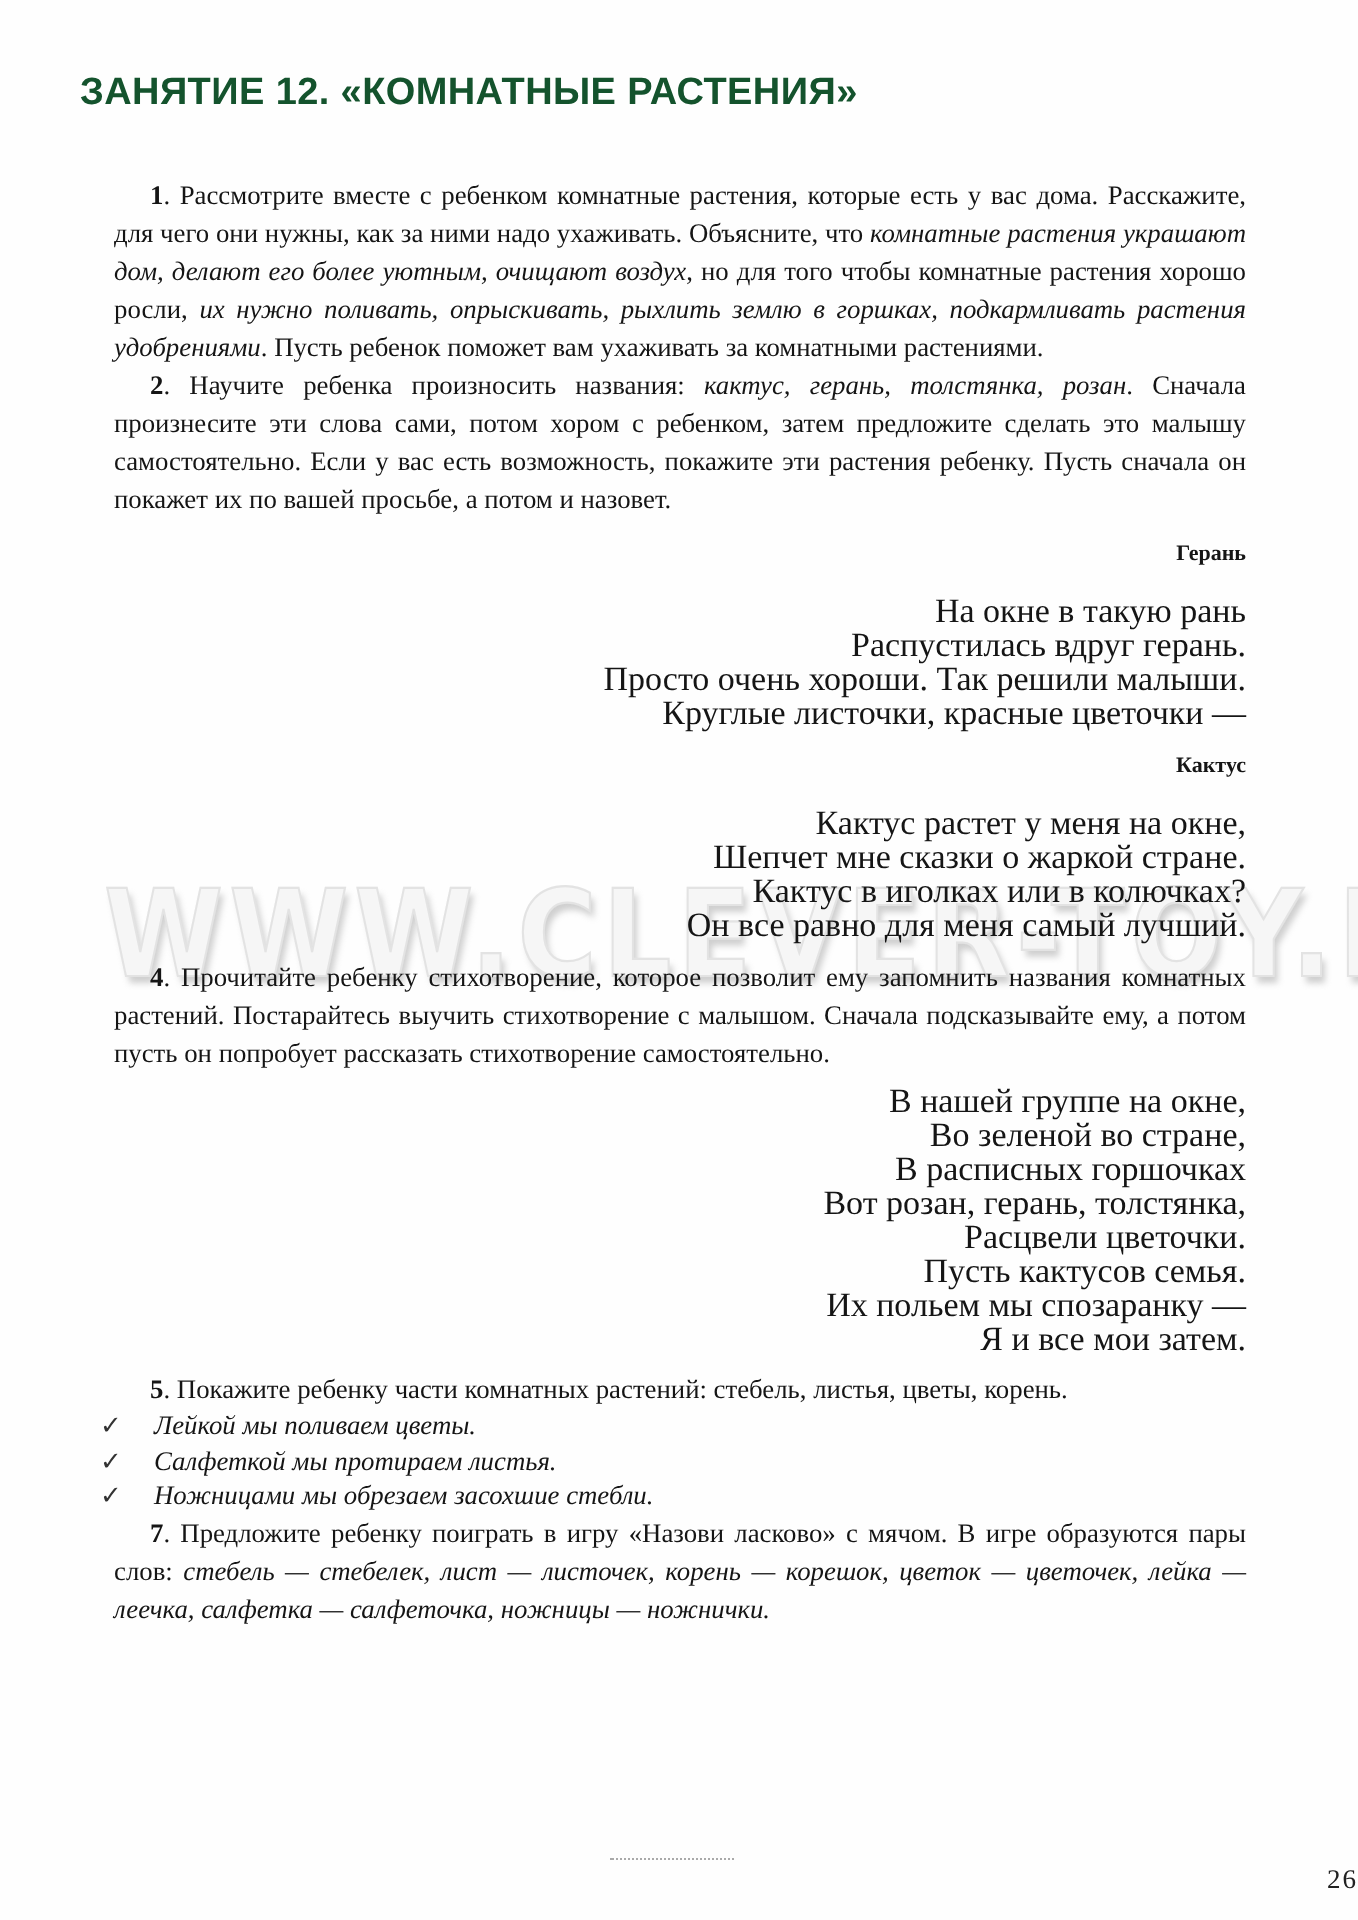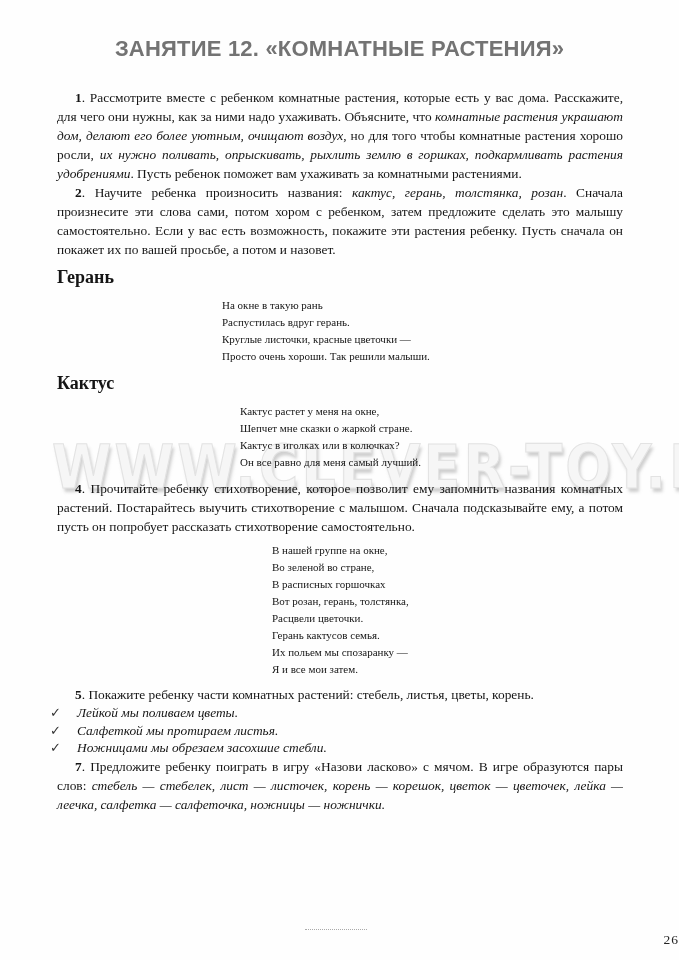--- a/index.html
+++ b/index.html
@@ -7,51 +7,51 @@
     position: relative;
     width: 679px;
     height: 960px;
     background: #fefefe;
     font-family: "Liberation Serif", serif;
     color: #151515;
     overflow: hidden;
   }
   .page-title {
     margin: 36px 40px 0;
-    text-align: center;
+    text-align: left;
     font-family: "Liberation Sans", sans-serif;
     font-weight: bold;
-    font-size: 22px;
+    font-size: 19px;
     letter-spacing: 0.2px;
-    color: #737373;
+    color: #14532d;
   }
   .content {
     position: absolute;
     left: 57px;
     right: 56px;
     top: 88px;
     z-index: 1;
     font-size: 13.4px;
     line-height: 19px;
   }
   p.body-p {
     margin: 0;
     text-align: justify;
     text-indent: 18px;
   }
   p.p4 { margin-top: 6px; }
   .b { font-weight: bold; }
   .i { font-style: italic; }
   h2.poem-title {
     margin: 9px 0 10px;
-    text-align: left;
-    font-size: 18px;
+    text-align: right;
+    font-size: 11px;
     font-weight: bold;
   }
-  .poem { line-height: 17px; font-size: 11px; }
+  .poem { line-height: 17px; font-size: 17px; text-align: right; }
   .poem-geran  { padding-left: 165px; margin-bottom: 4px; }
   .poem-kaktus { padding-left: 183px; margin-bottom: 8px; }
   .poem-group  { padding-left: 215px; margin: 6px 0 7px; }
   .check-list { margin: 0; padding: 0; list-style: none; }
   .check-row {
     position: relative;
     padding-left: 20px;
     line-height: 17.5px;
     font-style: italic;
   }
@@ -113,41 +113,41 @@
 
     <p class="body-p"><span class="b">1</span><span>. Рассмотрите вместе с ребенком комнатные растения, которые есть у вас дома. Расскажите, для чего они нужны, как за ними надо ухаживать. Объясните, что </span><span class="i">комнатные растения украшают дом, делают его более уютным, очищают воздух</span><span>, но для того чтобы комнатные растения хорошо росли, </span><span class="i">их нужно поливать, опрыскивать, рыхлить землю в горшках, подкармливать растения удобрениями</span><span>. Пусть ребенок поможет вам ухаживать за комнатными растениями.</span></p>
 
     <p class="body-p"><span class="b">2</span><span>. Научите ребенка произносить названия: </span><span class="i">кактус, герань, толстянка, розан</span><span>. Сначала произнесите эти слова сами, потом хором с ребенком, затем предложите сделать это малышу самостоятельно. Если у вас есть возможность, покажите эти растения ребенку. Пусть сначала он покажет их по вашей просьбе, а потом и назовет.</span></p>
 
 
     <h2 class="poem-title">Герань</h2>
     <div class="poem poem-geran">
       <div>На окне в такую рань</div>
       <div>Распустилась вдруг герань.</div>
+      <div>Просто очень хороши. Так решили малыши.</div>
       <div>Круглые листочки, красные цветочки —</div>
-      <div>Просто очень хороши. Так решили малыши.</div>
     </div>
 
     <h2 class="poem-title">Кактус</h2>
     <div class="poem poem-kaktus">
       <div>Кактус растет у меня на окне,</div>
       <div>Шепчет мне сказки о жаркой стране.</div>
       <div>Кактус в иголках или в колючках?</div>
       <div>Он все равно для меня самый лучший.</div>
     </div>
 
     <p class="body-p p4"><span class="b">4</span><span>. Прочитайте ребенку стихотворение, которое позволит ему запомнить названия комнатных растений. Постарайтесь выучить стихотворение с малышом. Сначала подсказывайте ему, а потом пусть он попробует рассказать стихотворение самостоятельно.</span></p>
 
     <div class="poem poem-group">
       <div>В нашей группе на окне,</div>
       <div>Во зеленой во стране,</div>
       <div>В расписных горшочках</div>
       <div>Вот розан, герань, толстянка,</div>
       <div>Расцвели цветочки.</div>
-      <div>Герань кактусов семья.</div>
+      <div>Пусть кактусов семья.</div>
       <div>Их польем мы спозаранку —</div>
       <div>Я и все мои затем.</div>
     </div>
 
     <p class="body-p"><span class="b">5</span><span>. Покажите ребенку части комнатных растений: стебель, листья, цветы, корень.</span></p>
 
 
     <ul class="check-list">
       <li class="check-row"><span class="check-mark">✓</span><span>Лейкой мы поливаем цветы.</span></li>
       <li class="check-row"><span class="check-mark">✓</span><span>Салфеткой мы протираем листья.</span></li>

